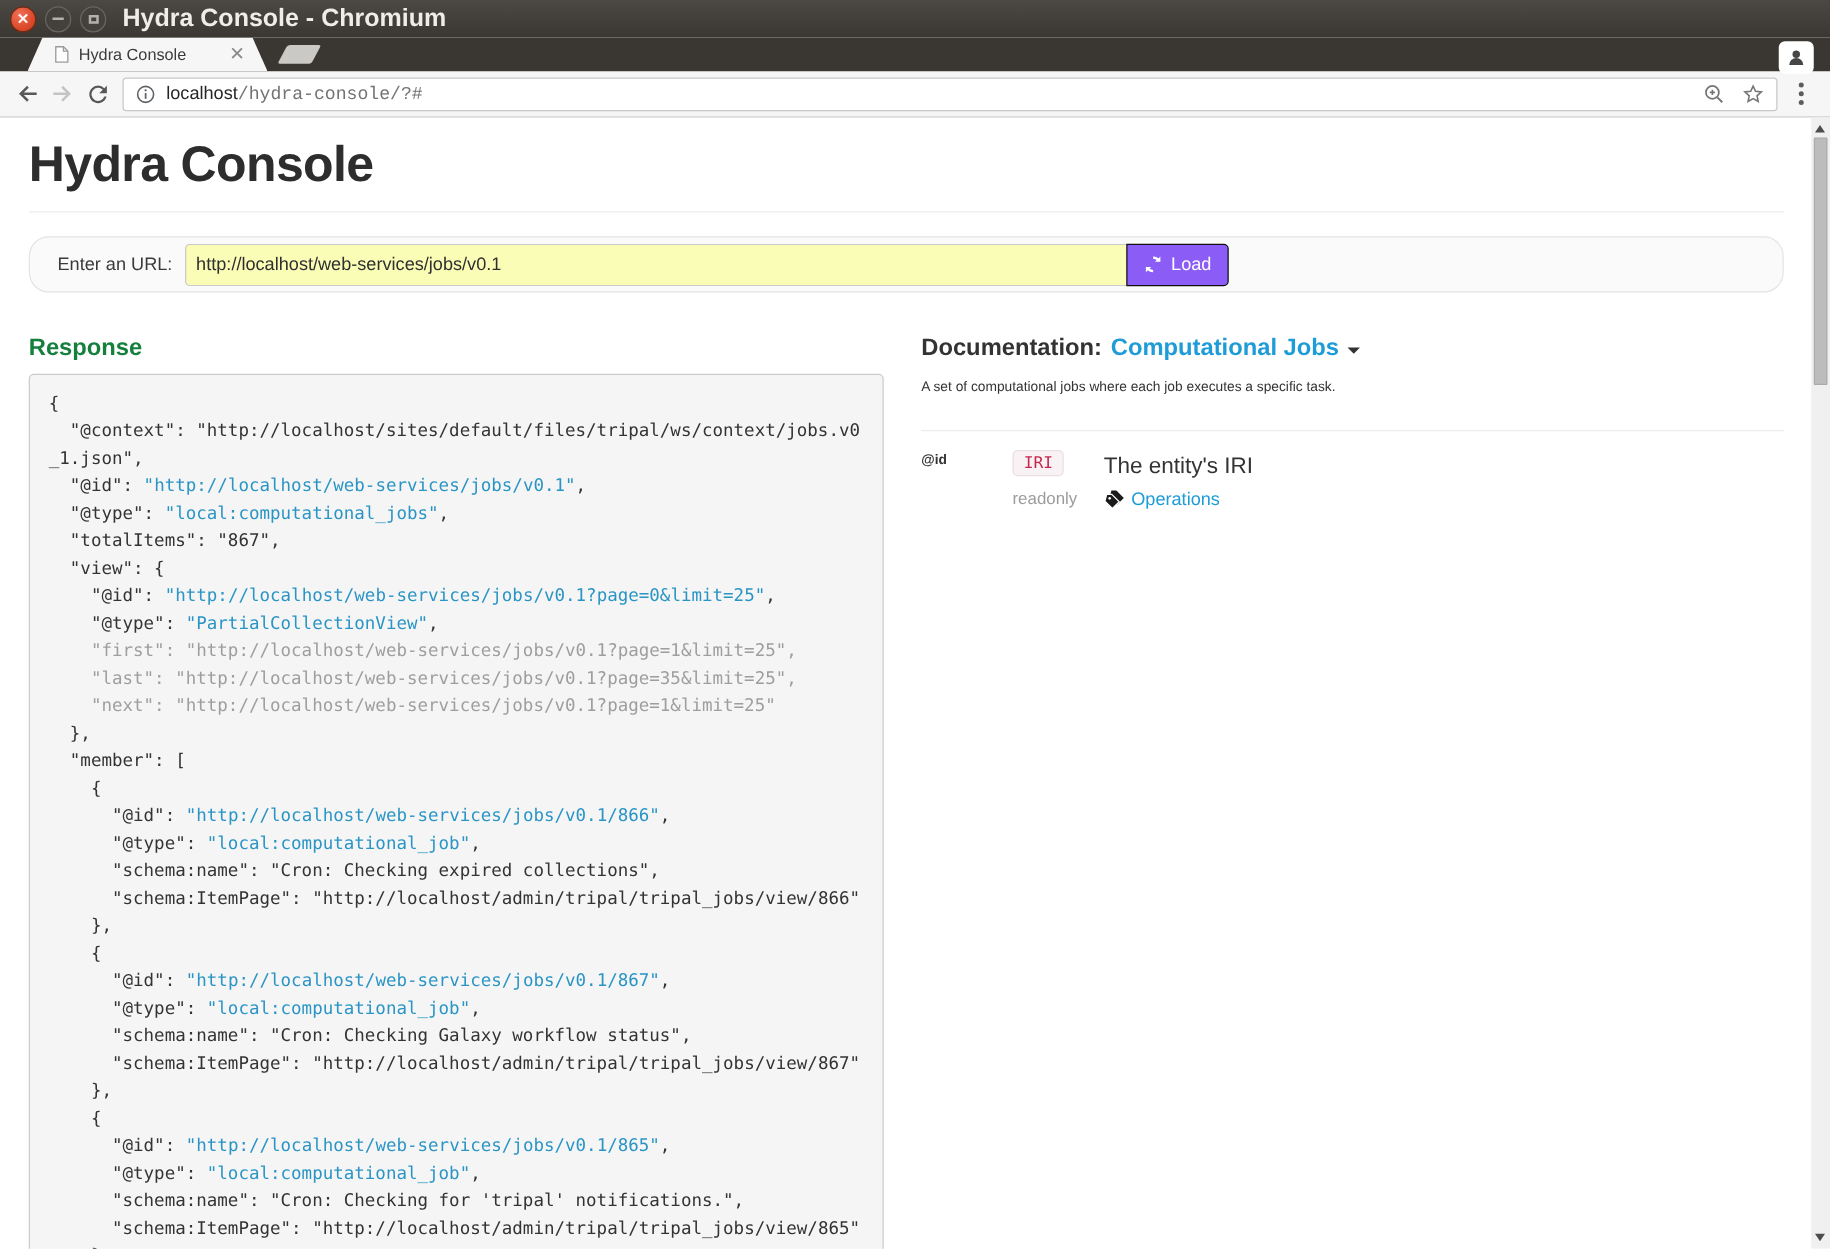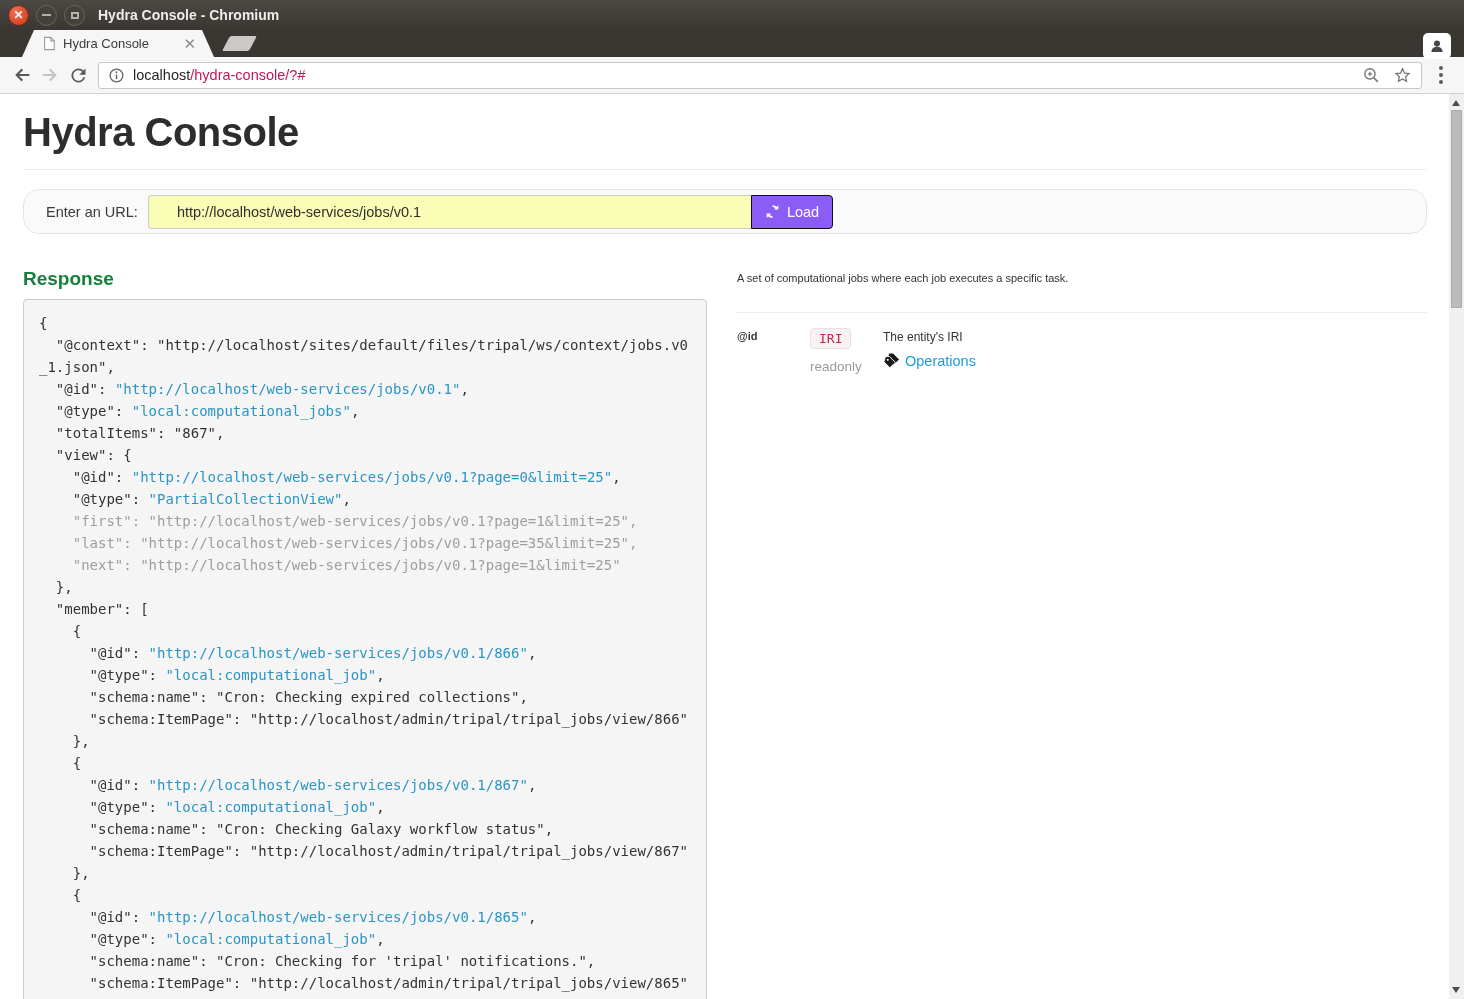--- a/index.html
+++ b/index.html
@@ -22,21 +22,21 @@
     display:flex; align-items:center; justify-content:center;
     font-size:12px; line-height:1;
   }
   .winbtn.close {
     background:radial-gradient(circle at 35% 30%, #f07058, #dd4a2c 60%, #c03c1f);
     border:1px solid #6e2a13; color:#fdf6f3; font-weight:bold;
   }
   .winbtn.gray { background:#44413c; border:1px solid #696660; }
   .winbtn .minus { width:9px; height:2px; background:#b3b1ac; }
   .winbtn .square { width:8px; height:7px; border:2px solid #b3b1ac; }
-  .win-title { color:#efedea; font-weight:bold; font-size:14px; margin-left:13px;text-align:center; }
+  .win-title { color:#efedea; font-weight:bold; font-size:20px; margin-left:13px;text-align:center; }
 
   
   .tabbar { height:27px; background:#3a3732; position:relative; }
   .tab {
     position:absolute; left:22px; top:0; width:192px; height:27px;
     background:#f6f6f6;
     clip-path:polygon(0 100%, 12px 0, 180px 0, 192px 100%);
     display:flex; align-items:center; padding:0 18px 0 20px;
   }
   .tab-title { flex:1; font-size:13px; color:#3b3b3b; margin-left:7px; white-space:nowrap; overflow:hidden; }
@@ -56,43 +56,43 @@
     height:37px; background:#f6f6f6; border-bottom:1px solid #d2d2d2;
     display:flex; align-items:center; padding:0 8px;
   }
   .navbtn { width:28px; height:28px; display:flex; align-items:center; justify-content:center; }
   .omnibox {
     flex:1; height:27px; background:#fff; border:1px solid #c8c8c8; border-radius:3px;
     display:flex; align-items:center; padding:0 9px; margin-left:6px;
   }
   .omni-url { font-size:14.5px; margin-left:8px; white-space:nowrap; }
   .omni-host { color:#262626; }
-  .omni-path { color:#be185d; }
+  .omni-path { color:#737373;font-family:Liberation Mono, monospace; }
   .omni-spacer { flex:1; }
   .omni-icon { margin-left:12px; display:flex; align-items:center; }
   .menu-dots { width:30px; display:flex; flex-direction:column; align-items:center; gap:3px; margin-left:4px; }
   .menu-dots i { width:4px; height:4px; border-radius:50%; background:#5d5d5d; }
 
   
   .page { padding:0 37px 0 23px; }
   .page-title {
     font-size:40px; font-weight:bold; color:#2d2d2d;
     margin:16px 0 14px; letter-spacing:-0.5px;
   }
   .rule { border:0; border-top:1px solid #ececec; margin:0 0 19px; }
 
   .well {
     background:#fafafa; border:1px solid #e4e4e4; border-radius:16px;
     height:45px; display:flex; align-items:center; padding-left:22px; margin-bottom:24px;
   }
   .well-label { font-size:14.5px; color:#3a3a3a; margin-right:10px; }
   .url-input {
-    width:603px; height:34px; background:#fafdb6;
+    width:753px; height:34px; background:#fafdb6;
     border:1px solid #cbcbcb; border-right:0; border-radius:4px 0 0 4px;
-    padding:0 28px; font-size:14.5px; color:#2f2f2f;
+    padding:0 8px; font-size:14.5px; color:#2f2f2f;
     font-family:"Liberation Sans", sans-serif; outline:none;
   }
   .load-btn {
     height:34px; background:#8b5cf6; color:#fff; border:1px solid #101010;
     border-radius:0 4px 4px 0; font-size:14.5px;
     display:flex; align-items:center; gap:7px; padding:0 13px;
     font-family:"Liberation Sans", sans-serif;
   }
 
   .columns { display:flex; }
@@ -122,21 +122,21 @@
   .doc-desc { font-size:11px; color:#333; margin:14px 0 28px; }
   .prop-row { display:flex; margin-top:15px; font-size:14.5px; }
   .prop-name { width:73px; flex:none; font-weight:bold; color:#333; font-size:11px; padding-top:2px; }
   .prop-type { width:73px; flex:none; display:flex; flex-direction:column; align-items:flex-start; }
   .code-badge {
     font-family:"DejaVu Sans Mono", monospace; font-size:13px;
     color:#c7254e; background:#f9f2f4; border:1px solid #ecdde2;
     border-radius:4px; padding:2px 8px;
   }
   .prop-readonly { color:#9b9b9b; font-size:13.5px; margin-top:10px; }
-  .prop-desc { color:#333; font-size:12px; padding-top:2px; }
+  .prop-desc { color:#333; font-size:18px; padding-top:2px; }
   .prop-ops { margin-top:9px; display:flex; align-items:center; gap:5px; }
   .ops-link { color:#1e9cd7; font-size:14.5px; }
 
   
   .scrollbar { position:absolute; right:0; top:94px; bottom:0; width:15px; background:#f0f0f0; }
   .sb-up {
     position:absolute; top:6px; left:3px; width:0; height:0;
     border-left:4.5px solid transparent; border-right:4.5px solid transparent;
     border-bottom:6px solid #4c4c4c;
   }
@@ -250,20 +250,25 @@
     </div>
 
     <div class="columns">
 
       <div class="col-left">
         <div class="section-heading">Response</div>
         <div class="json-panel"><div><span class="jp">{</span></div><div><span class="jp">  "@context": "http://localhost/sites/default/files/tripal/ws/context/jobs.v0_1.json",</span></div><div><span class="jp">  "@id": </span><span class="jl">"http://localhost/web-services/jobs/v0.1"</span><span class="jp">,</span></div><div><span class="jp">  "@type": </span><span class="jl">"local:computational_jobs"</span><span class="jp">,</span></div><div><span class="jp">  "totalItems": "867",</span></div><div><span class="jp">  "view": {</span></div><div><span class="jp">    "@id": </span><span class="jl">"http://localhost/web-services/jobs/v0.1?page=0&amp;limit=25"</span><span class="jp">,</span></div><div><span class="jp">    "@type": </span><span class="jl">"PartialCollectionView"</span><span class="jp">,</span></div><div><span class="jm">    "first": "http://localhost/web-services/jobs/v0.1?page=1&amp;limit=25",</span></div><div><span class="jm">    "last": "http://localhost/web-services/jobs/v0.1?page=35&amp;limit=25",</span></div><div><span class="jm">    "next": "http://localhost/web-services/jobs/v0.1?page=1&amp;limit=25"</span></div><div><span class="jp">  },</span></div><div><span class="jp">  "member": [</span></div><div><span class="jp">    {</span></div><div><span class="jp">      "@id": </span><span class="jl">"http://localhost/web-services/jobs/v0.1/866"</span><span class="jp">,</span></div><div><span class="jp">      "@type": </span><span class="jl">"local:computational_job"</span><span class="jp">,</span></div><div><span class="jp">      "schema:name": "Cron: Checking expired collections",</span></div><div><span class="jp">      "schema:ItemPage": "http://localhost/admin/tripal/tripal_jobs/view/866"</span></div><div><span class="jp">    },</span></div><div><span class="jp">    {</span></div><div><span class="jp">      "@id": </span><span class="jl">"http://localhost/web-services/jobs/v0.1/867"</span><span class="jp">,</span></div><div><span class="jp">      "@type": </span><span class="jl">"local:computational_job"</span><span class="jp">,</span></div><div><span class="jp">      "schema:name": "Cron: Checking Galaxy workflow status",</span></div><div><span class="jp">      "schema:ItemPage": "http://localhost/admin/tripal/tripal_jobs/view/867"</span></div><div><span class="jp">    },</span></div><div><span class="jp">    {</span></div><div><span class="jp">      "@id": </span><span class="jl">"http://localhost/web-services/jobs/v0.1/865"</span><span class="jp">,</span></div><div><span class="jp">      "@type": </span><span class="jl">"local:computational_job"</span><span class="jp">,</span></div><div><span class="jp">      "schema:name": "Cron: Checking for 'tripal' notifications.",</span></div><div><span class="jp">      "schema:ItemPage": "http://localhost/admin/tripal/tripal_jobs/view/865"</span></div><div><span class="jp">    }</span></div></div>
       </div>
 
       <div class="col-right">
+        <div class="doc-heading">
+          <span>Documentation:</span>
+          <span class="doc-link">Computational Jobs</span>
+          <span class="caret"></span>
+        </div>
         <div class="doc-desc">A set of computational jobs where each job executes a specific task.</div>
         <hr class="rule" style="margin:0;">
         <div class="prop-row">
           <div class="prop-name">@id</div>
           <div class="prop-type">
             <span class="code-badge">IRI</span>
             <span class="prop-readonly">readonly</span>
           </div>
           <div class="prop-desc-col">
             <div class="prop-desc">The entity's IRI</div>

